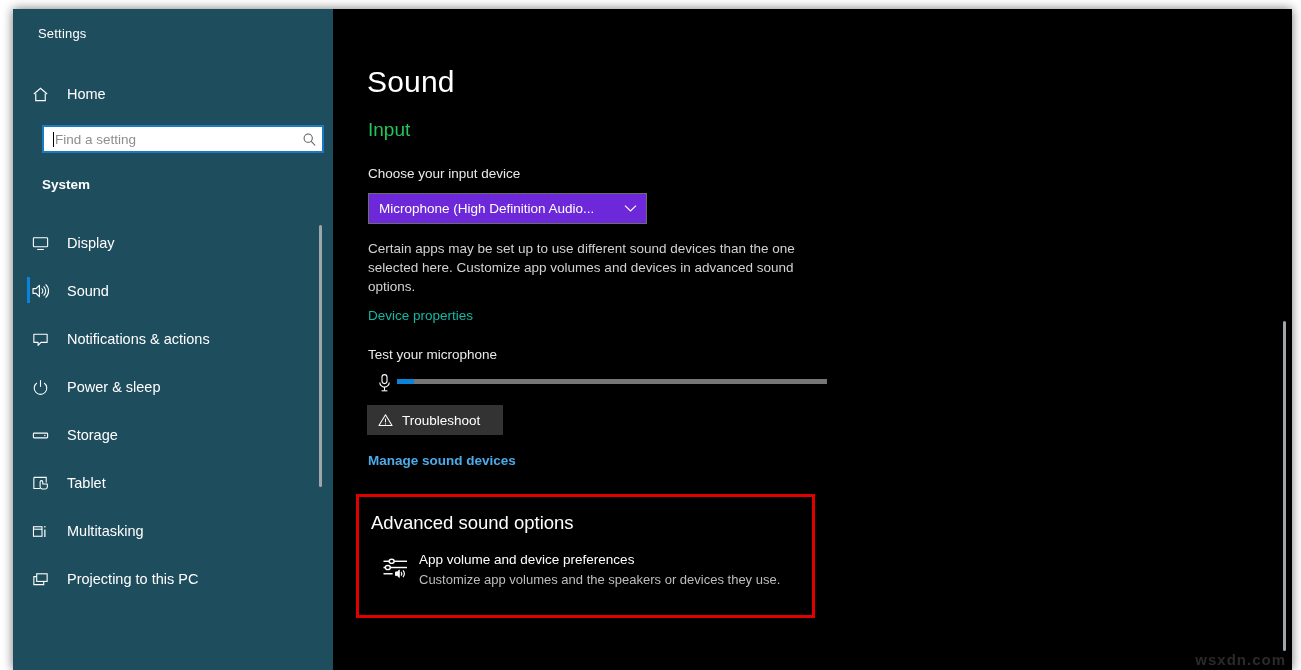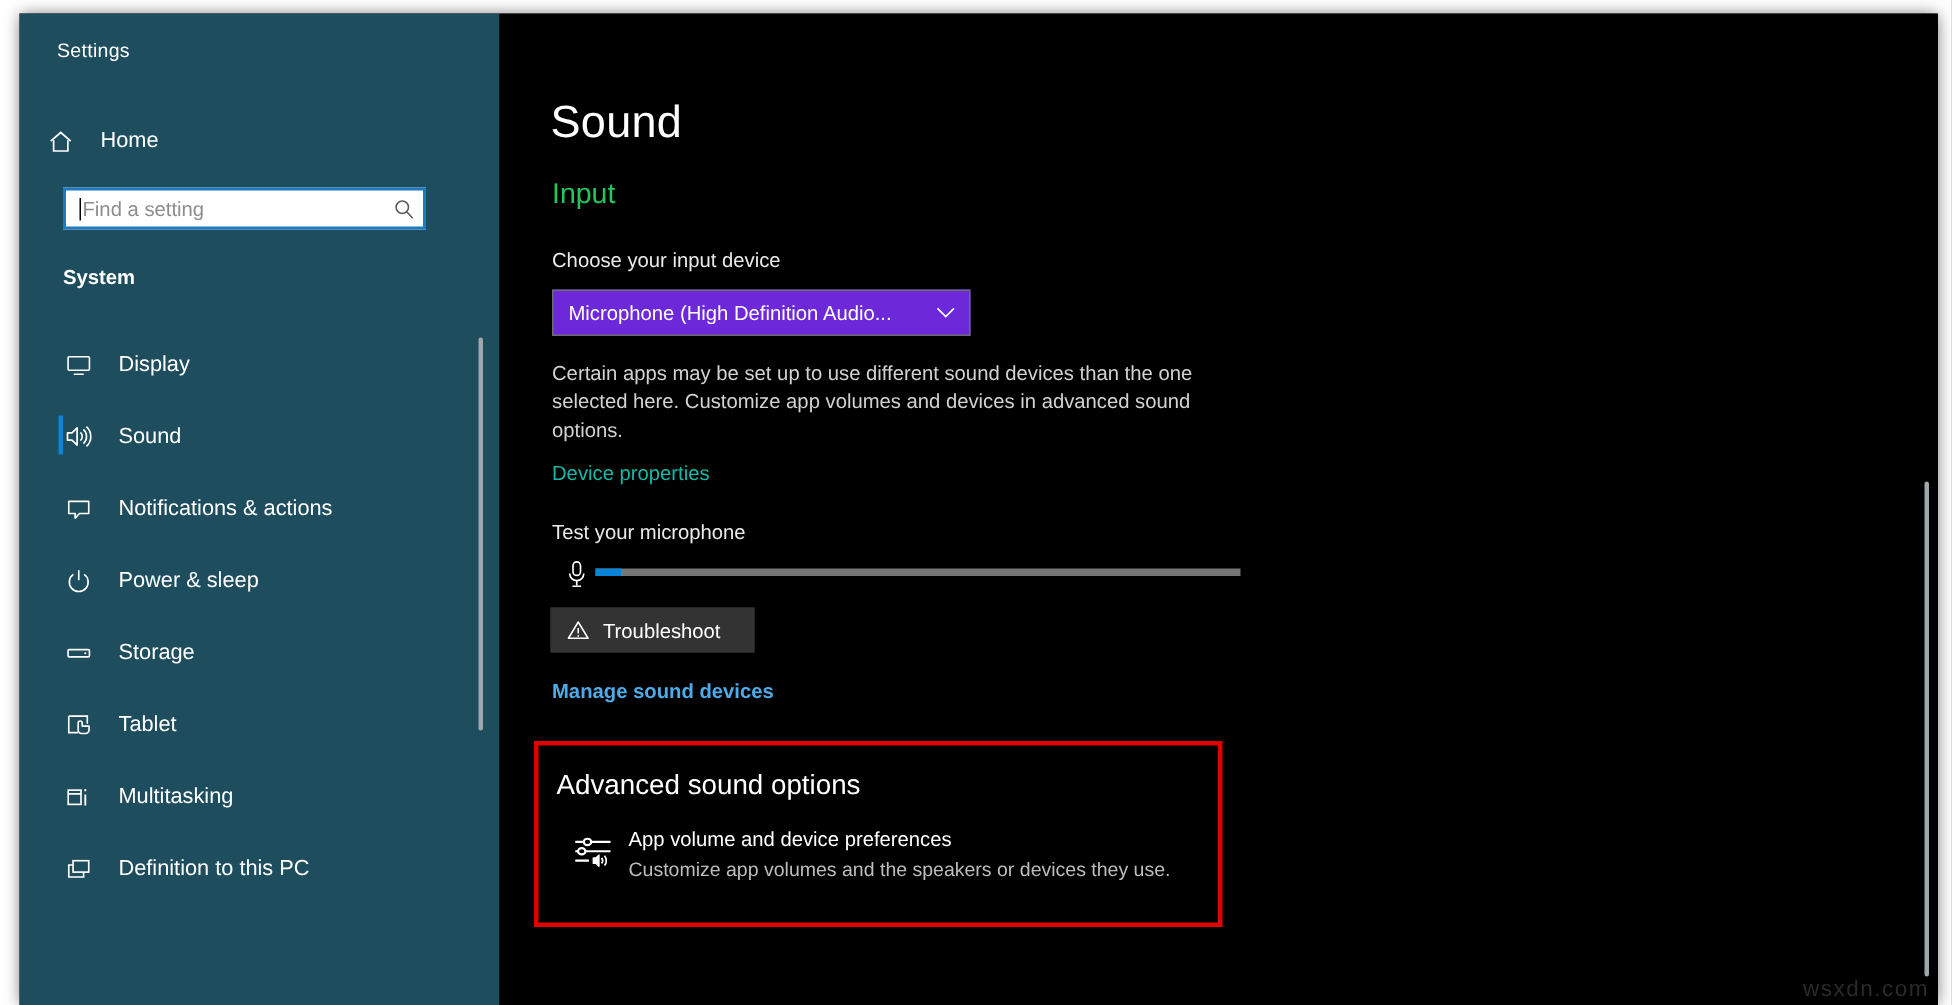--- a/index.html
+++ b/index.html
@@ -60,21 +60,21 @@
     align-items: center;
   }
   #home-row .nlabel {
     font-size: 14.5px;
     color: #ffffff;
   }
   #search-wrap {
     position: absolute;
     left: 29px;
     top: 116px;
-    width: 242px;
+    width: 282px;
     height: 28px;
     background: #ffffff;
     border: 2px solid #1e7ac0;
     box-sizing: border-box;
     display: flex;
     align-items: center;
   }
   #search-caret {
     width: 1px;
     height: 15px;
@@ -101,21 +101,21 @@
   #system-label {
     position: absolute;
     left: 29px;
     top: 168px;
     font-size: 13.5px;
     font-weight: bold;
     color: #ffffff;
   }
   #navlist {
     position: absolute;
-    left: 12px;
+    left: 0;
     top: 210px;
     width: 320px;
   }
   .navitem {
     position: relative;
     height: 48px;
     display: flex;
     align-items: center;
     cursor: default;
   }
@@ -367,20 +367,21 @@
     border-radius: 2px;
   }
   #watermark-text {
     position: absolute;
     right: 6px;
     bottom: 2px;
     font-size: 15px;
     color: #2a2a2a;
     letter-spacing: 1px;
     font-family: "Liberation Sans", sans-serif;
+    font-weight: bold;
   }
 </style>
 </head>
 <body>
 
 <div id="root">
   <div id="window">
 
     <div id="sidebar">
       <div id="sidebar-title">Settings</div>
@@ -493,21 +494,21 @@
         </div>
 
         <div class="navitem">
           <span class="accent"></span>
           <span class="nicon">
             <svg width="19" height="19" viewBox="0 0 20 20">
               <rect x="6" y="4" width="11" height="8" fill="none" stroke="#ffffff" stroke-width="1.15"></rect>
               <path d="M6 7 L3 7 L3 15.4 L13.4 15.4 L13.4 12.2" fill="none" stroke="#ffffff" stroke-width="1.15"></path>
             </svg>
           </span>
-          <span class="nlabel">Definition to this PC</span>
+          <span class="nlabel">Projecting to this PC</span>
         </div>
 
       </div>
 
       <div id="sidebar-scroll-track">
         <div id="sidebar-scroll-thumb"></div>
       </div>
     </div>
 
     <div class="winbtn" id="btn-min">

